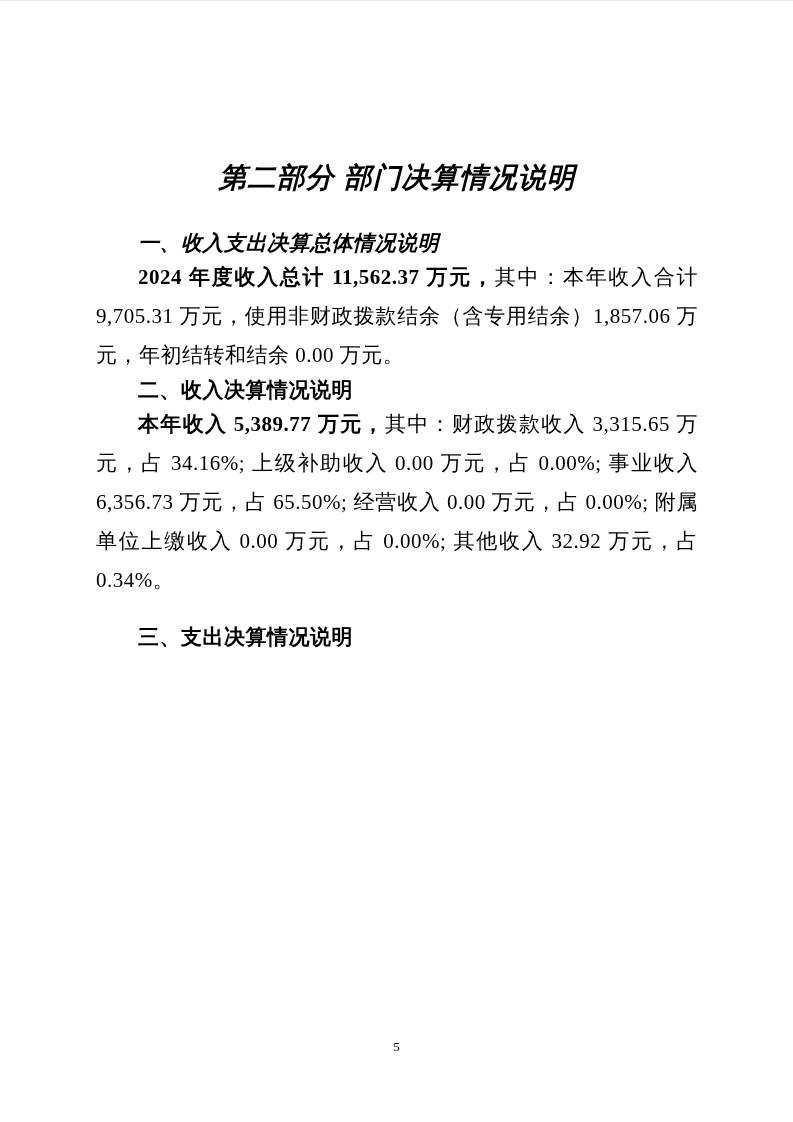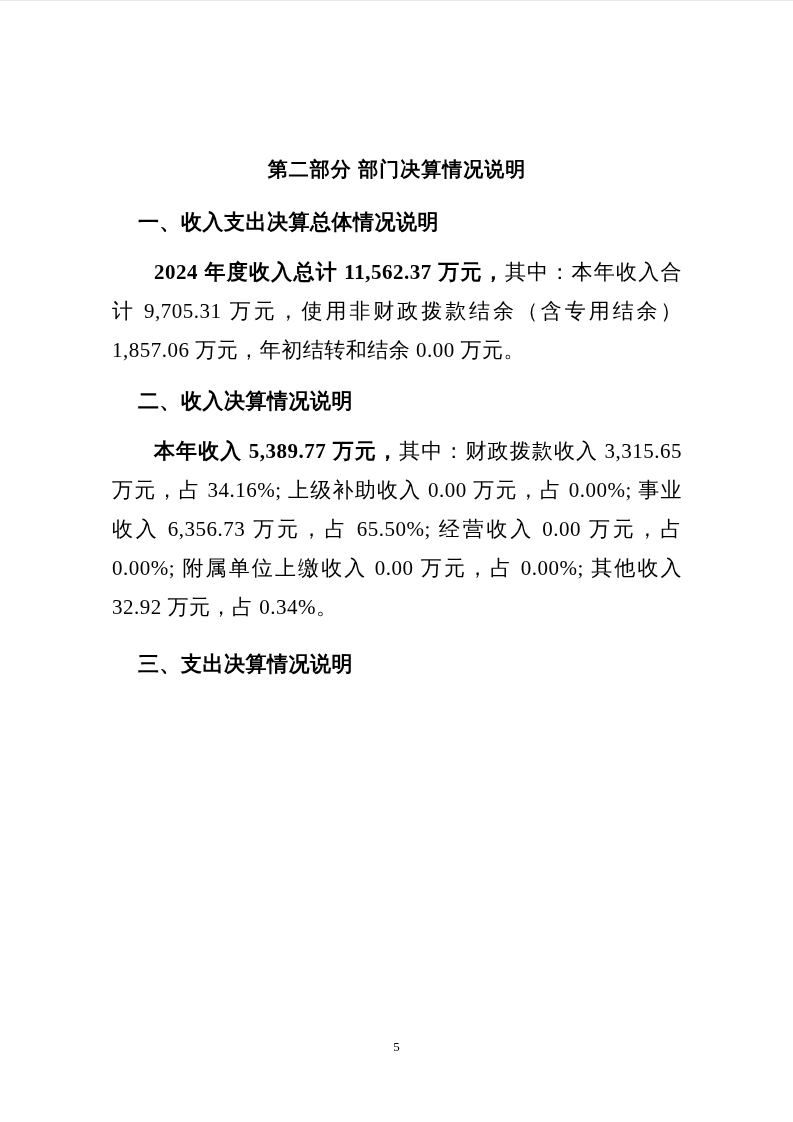--- a/index.html
+++ b/index.html
@@ -17,42 +17,43 @@
     border-top: 1px solid #e9e9e9;
     box-sizing: border-box;
   }
   .content {
     position: absolute;
     left: 96px;
     top: 144px;
     width: 602px;
   }
   .doc-title {
-    margin: 8px;
+    margin: 16px;
     text-align: center;
     font-family: "Liberation Sans", sans-serif;
     font-weight: 700;
-    font-size: 20px;
+    font-size: 28px;
     line-height: 33px;
     letter-spacing: 1px;
+    font-style: italic;
   }
   .sec-heading {
     margin: 0;
     font-family: "Liberation Sans", sans-serif;
     font-weight: 700;
     font-size: 21px;
     line-height: 30px;
     text-indent: 2em;
     letter-spacing: 0.5px;
   }
-  .gap-lg { margin-top: 21px; }
+  .gap-lg { margin-top: 34px; font-style: italic; }
   .gap-sm { }
   .gap-md { margin-top: 22px; }
   .para {
-    margin: 16px;
+    margin: 0;
     font-size: 21px;
     line-height: 39px;
     text-indent: 2em;
     text-align: justify;
     letter-spacing: 0.5px;
   }
   .lead-bold {
     font-weight: 700;
   }
   .page-number {

